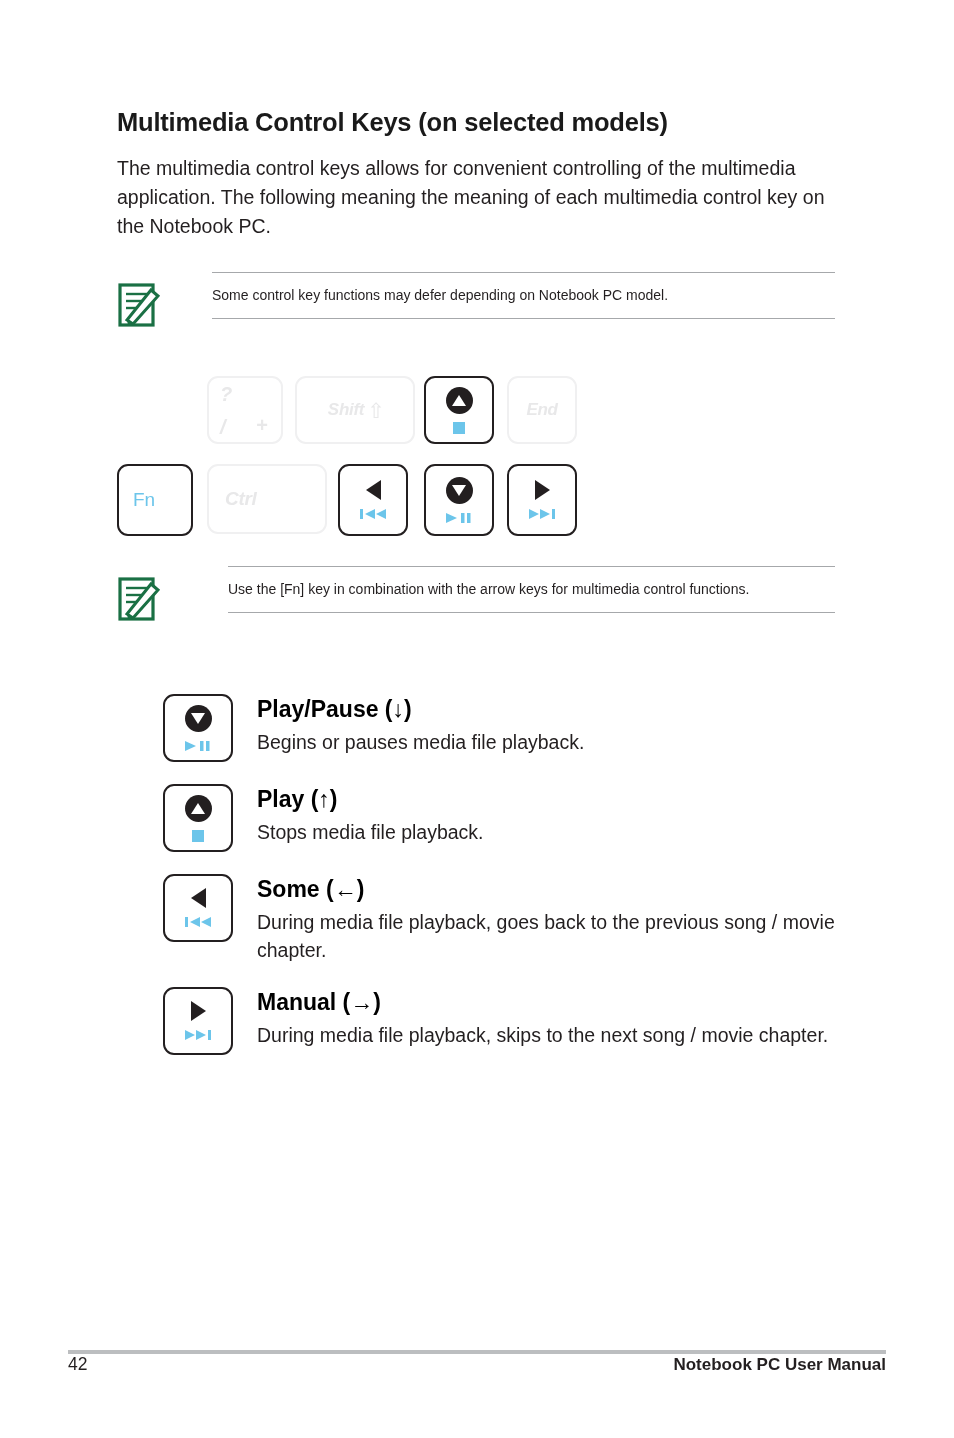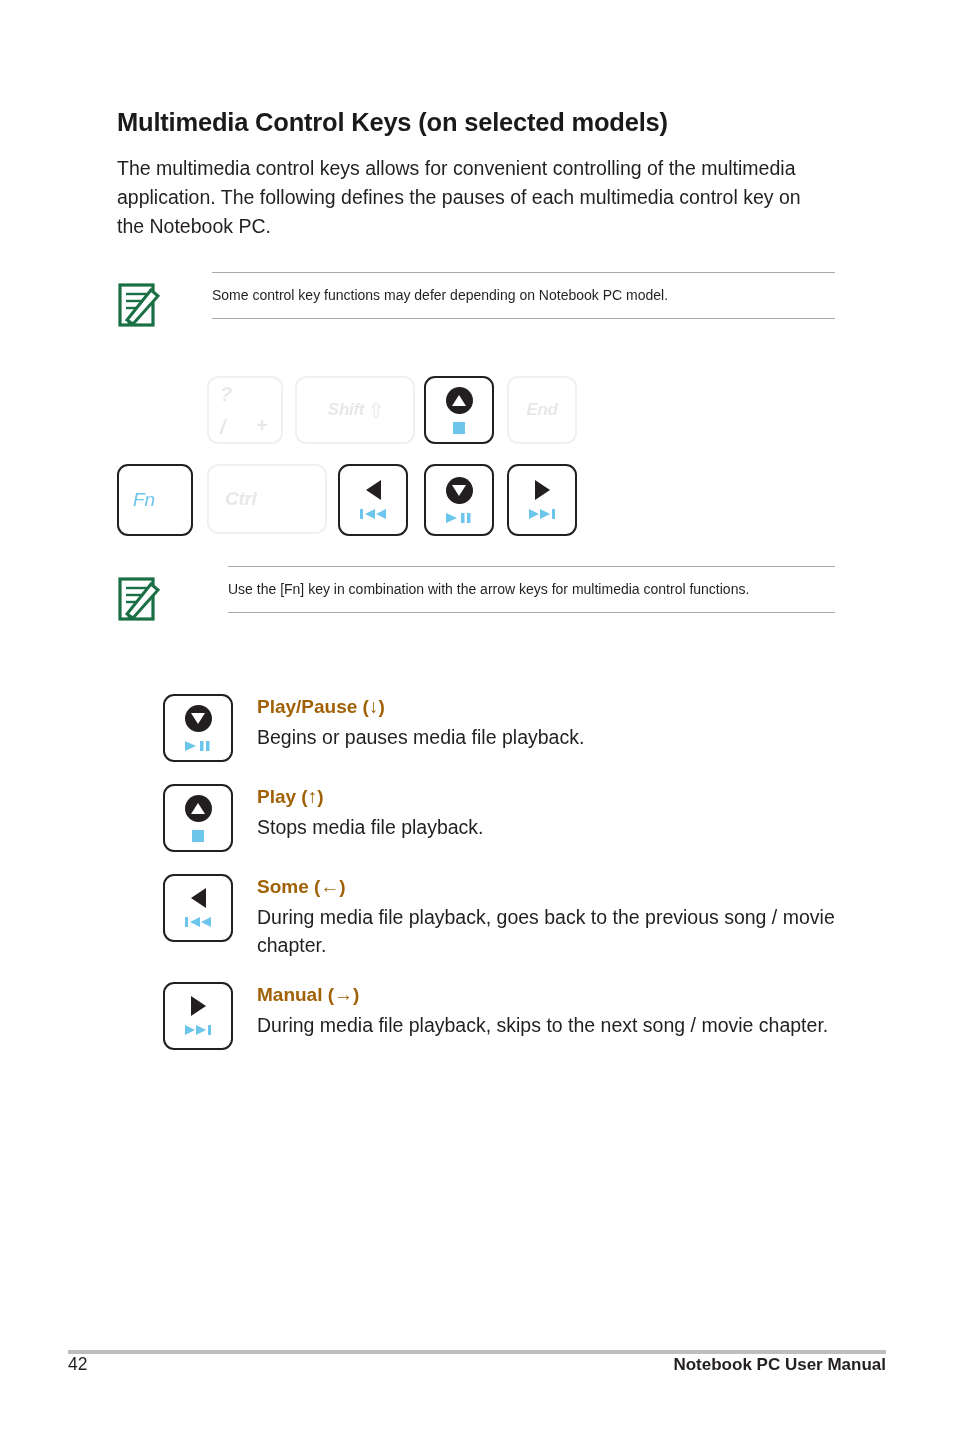--- a/index.html
+++ b/index.html
@@ -143,21 +143,20 @@
 
   
   #key-end { left: 390px; top: 0px; width: 70px; height: 68px;
              align-items: center; justify-content: center; }
 
   
   #key-fn { left: 0px; top: 88px; width: 76px; height: 72px;
             align-items: center; }
   #key-fn .fn-text {
     margin-left: 14px;
-    font-style: italic;
     font-size: 19px;
     color: #6cc5ea;
     font-weight: normal;
   }
   #key-ctrl { left: 90px; top: 88px; width: 120px; height: 70px;
               align-items: center; }
   #key-ctrl .ctrl-text { margin-left: 16px; font-size: 19px; }
 
   #key-back { left: 221px; top: 88px; width: 70px; height: 72px;
               flex-direction: column; align-items: center; justify-content: center; }
@@ -227,24 +226,24 @@
     display: flex;
     flex-direction: column;
     align-items: center;
     justify-content: center;
   }
   .desc-text {
     margin-left: 24px;
     padding-top: 2px;
   }
   .desc-title {
-    font-size: 19px;
+    font-size: 23px;
     font-weight: bold;
     margin: 0 0 5px 0;
-    color: #a16207;
+    color: #000000;
   }
   .desc-body {
     font-size: 19.5px;
     line-height: 1.46;
     margin: 0;
     color: #231f20;
     max-width: 600px;
   }
 
   
@@ -270,21 +269,21 @@
   .footer-left { color: #231f20; }
   .footer-right { color: #231f20; font-weight: bold; font-size: 17px; }
 </style>
 </head>
 <body>
 
 <div class="page">
 
   <div class="content">
     <h1 class="page-title">Multimedia Control Keys (on selected models)</h1>
-    <p class="intro">The multimedia control keys allows for convenient controlling of the multimedia application. The following defines the pauses of each multimedia control key on the Notebook PC.</p>
+    <p class="intro">The multimedia control keys allows for convenient controlling of the multimedia application. The following meaning the meaning of each multimedia control key on the Notebook PC.</p>
   </div>
 
   <div class="note" id="note-1">
     <div class="note-icon">
       <svg width="44" height="46" viewBox="0 0 44 46" aria-hidden="true">
         <rect x="3" y="3" width="33" height="40" fill="#ffffff" stroke="#1a7044" stroke-width="3.2"></rect>
         <line x1="9" y1="12" x2="31" y2="12" stroke="#1a7044" stroke-width="2.4"></line>
         <line x1="9" y1="19" x2="31" y2="19" stroke="#1a7044" stroke-width="2.4"></line>
         <line x1="9" y1="26" x2="26" y2="26" stroke="#1a7044" stroke-width="2.4"></line>
         <path d="M10 38 L34 8 L41 14 L16 42 Z" fill="#ffffff" stroke="#1a7044" stroke-width="3"></path>

